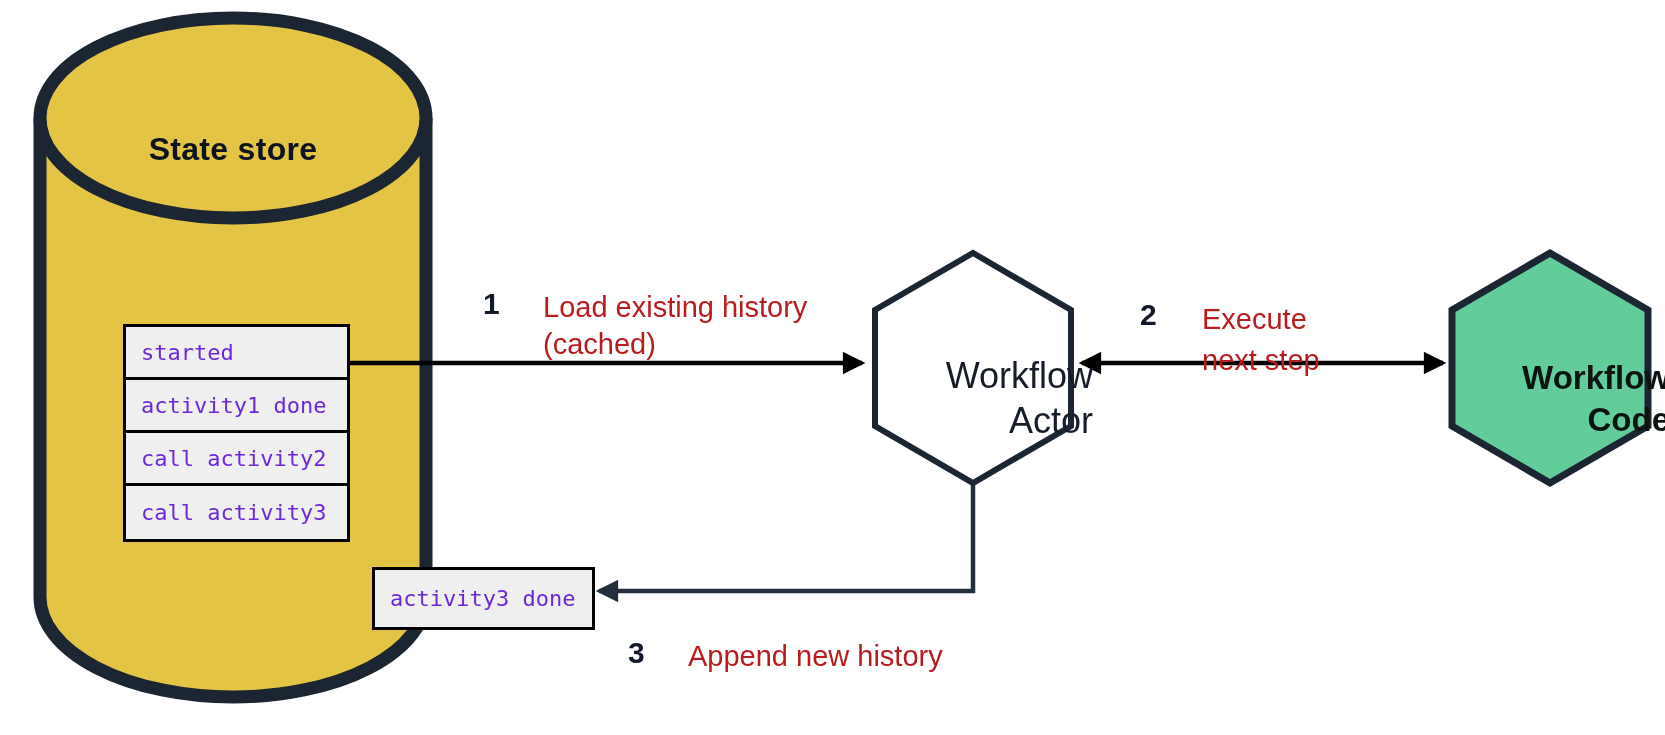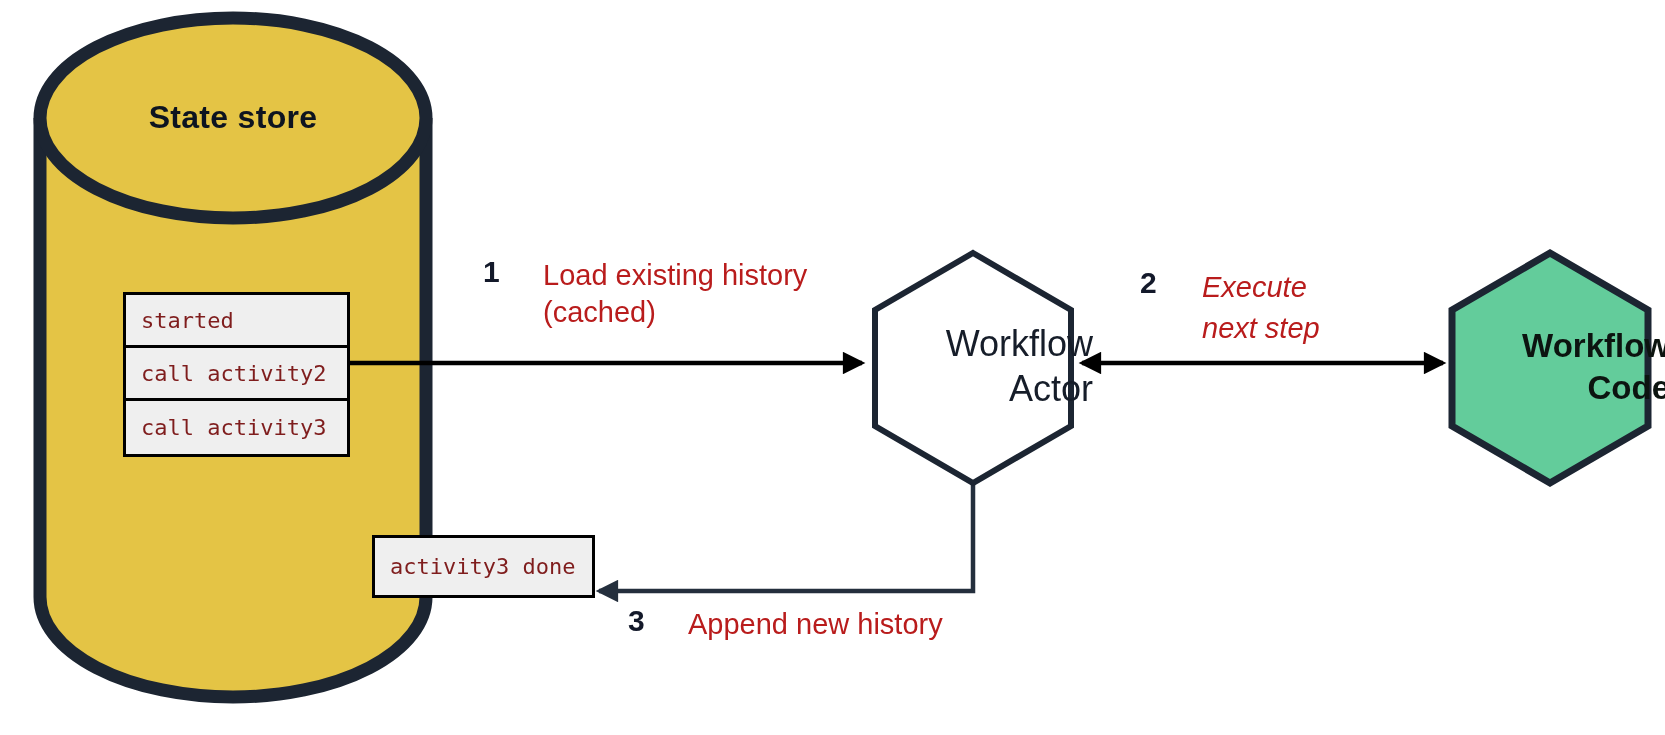--- a/index.html
+++ b/index.html
@@ -5,21 +5,21 @@
   html,body{margin:0;padding:0;background:#ffffff;}
   #canvas{
     position:relative;
     width:1665px;height:735px;
     background:#ffffff;
     overflow:hidden;
     font-family:"Liberation Sans",sans-serif;
     color:#10151f;
   }
   #shapes{position:absolute;left:0;top:0;}
-  .abs{position:absolute;}
+  .abs{position:absolute;margin-top:32px;}
 
   
   .store-label{
     left:123px;top:99px;width:220px;
     text-align:center;
     font-size:32px;font-weight:bold;
     color:#0d1420;letter-spacing:.3px;
   }
 
   
@@ -28,21 +28,21 @@
     background:#efefef;
   }
   .htable{left:123px;top:292px;width:221px;}
   .ntable{left:372px;top:535px;width:217px;}
   .etable .row{
     display:flex;align-items:center;
     padding-left:15px;
     border-bottom:3px solid #000000;
     font-family:"DejaVu Sans Mono","Liberation Mono",monospace;
     font-size:22px;
-    color:#7f1d1d;
+    color:#6d28d9;
     background:#efefef;
     box-sizing:border-box;
   }
   .htable .row{height:53px;}
   .ntable .row{height:57px;}
   .etable .row:last-child{border-bottom:none;}
 
   
   .hex-label{
     width:240px;text-align:right;
@@ -62,21 +62,21 @@
   
   .step-num{
     font-size:30px;font-weight:bold;color:#13192a;
   }
   .step-text{
     font-size:29px;line-height:37px;color:#b91c1c;
   }
   .n1{left:483px;top:255px;}
   .t1{left:543px;top:257px;}
   .n2{left:1140px;top:266px;}
-  .t2{left:1202px;top:267px;line-height:41px;font-style:italic;}
+  .t2{left:1202px;top:267px;line-height:41px;}
   .n3{left:628px;top:604px;}
   .t3{left:688px;top:606px;}
 </style>
 </head>
 <body>
 
 <div id="canvas">
 
   <svg id="shapes" width="1665" height="735" viewBox="0 0 1665 735">
     <defs>
@@ -99,20 +99,21 @@
 
     <line x1="346" y1="363" x2="862" y2="363" stroke="#000000" stroke-width="4.5" marker-end="url(#mb)"></line>
 
     <line x1="1082" y1="363" x2="1443" y2="363" stroke="#000000" stroke-width="4.5" marker-start="url(#mb)" marker-end="url(#mb)"></line>
   </svg>
 
   <div class="abs store-label">State store</div>
 
   <div class="abs etable htable">
     <div class="row">started</div>
+    <div class="row">activity1 done</div>
     <div class="row">call activity2</div>
     <div class="row">call activity3</div>
   </div>
 
   <div class="abs etable ntable">
     <div class="row">activity3 done</div>
   </div>
 
   <div class="abs hex-label actor-label">
     <div>Workflow</div>

